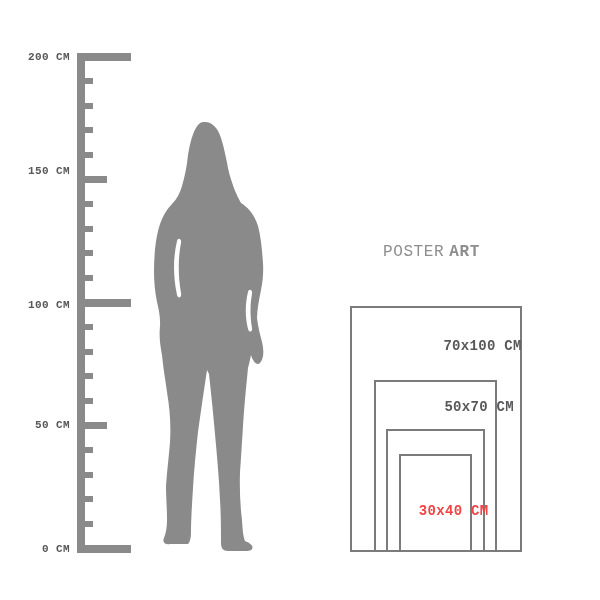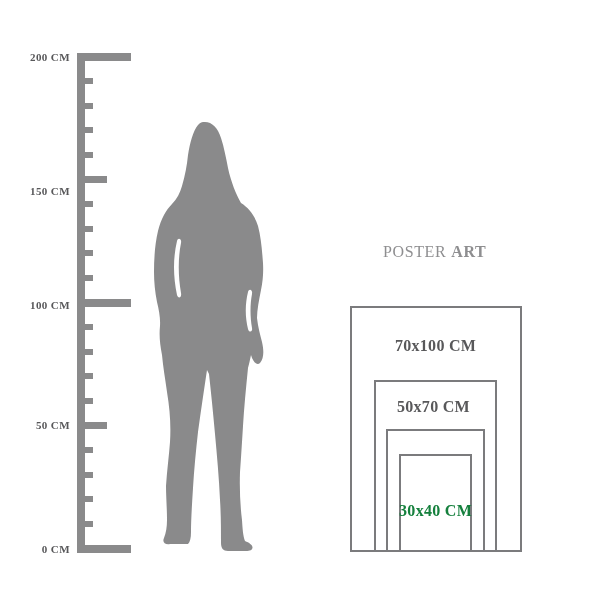--- a/index.html
+++ b/index.html
@@ -1,29 +1,29 @@
 <!DOCTYPE html>
 <html><head>
 <meta charset="utf-8">
 <style>
   html,body{margin:0;padding:0;background:#fff;}
   .stage{
     position:relative;width:600px;height:600px;background:#ffffff;overflow:hidden;
-    font-family:Liberation Serif, serif;
+    font-family:Liberation Mono, monospace;
   }
   .abs{position:absolute;}
   .ruler-bar{position:absolute;}
   .ruler-tick{position:absolute;}
   .ruler-label{
     position:absolute;left:0;width:70px;text-align:right;
     font-size:11px;font-weight:700;letter-spacing:0.4px;line-height:14px;height:14px;
   }
   .size-rect{position:absolute;border-style:solid;border-width:2px;box-sizing:border-box;background:transparent;}
   .size-label{
-    position:absolute;text-align:center;font-size:16px;font-weight:700;
+    position:absolute;text-align:right;font-size:14px;font-weight:700;
     letter-spacing:0.3px;line-height:16px;height:16px;
   }
   .brand{
     position:absolute;left:383px;top:244px;font-size:16px;font-weight:400;
     letter-spacing:0.6px;line-height:16px;white-space:nowrap;
   }
   .brand b{font-weight:700;margin-left:0.32em;}
   svg{position:absolute;left:0;top:0;}
 </style>
 </head>
@@ -48,21 +48,21 @@
       <div class="ruler-tick" style="left: 77px; top: 250.3px; width: 16px; height: 6px; background: rgb(138, 138, 139);"></div>
       <div class="ruler-tick" style="left: 77px; top: 225.7px; width: 16px; height: 6px; background: rgb(138, 138, 139);"></div>
       <div class="ruler-tick" style="left: 77px; top: 201.1px; width: 16px; height: 6px; background: rgb(138, 138, 139);"></div>
       <div class="ruler-tick" style="left: 77px; top: 176px; width: 30px; height: 7px; background: rgb(138, 138, 139);"></div>
       <div class="ruler-tick" style="left: 77px; top: 151.9px; width: 16px; height: 6px; background: rgb(138, 138, 139);"></div>
       <div class="ruler-tick" style="left: 77px; top: 127.3px; width: 16px; height: 6px; background: rgb(138, 138, 139);"></div>
       <div class="ruler-tick" style="left: 77px; top: 102.7px; width: 16px; height: 6px; background: rgb(138, 138, 139);"></div>
       <div class="ruler-tick" style="left: 77px; top: 78.1px; width: 16px; height: 6px; background: rgb(138, 138, 139);"></div>
       <div class="ruler-tick" style="left: 77px; top: 52.5px; width: 54px; height: 8px; background: rgb(138, 138, 139);"></div>
       <div class="ruler-label" style="top: 49.5px; color: rgb(88, 88, 90);">200 CM</div>
-      <div class="ruler-label" style="top: 184px; color: rgb(88, 88, 90);">150 CM</div>
+      <div class="ruler-label" style="top: 164px; color: rgb(88, 88, 90);">150 CM</div>
       <div class="ruler-label" style="top: 298px; color: rgb(88, 88, 90);">100 CM</div>
       <div class="ruler-label" style="top: 418px; color: rgb(88, 88, 90);">50 CM</div>
       <div class="ruler-label" style="top: 541.5px; color: rgb(88, 88, 90);">0 CM</div>
     </div>
 
   <svg id="figure-svg" width="600" height="600" viewBox="0 0 600 600" aria-hidden="true">
     <path id="figure-body" d="
       M 205 122
       C 212 122 218 128 221 138
       C 224 147 226 158 228 168
@@ -120,19 +120,19 @@
   </svg>
 
   <div class="brand" style="color: rgb(142, 142, 144); text-align: center;">
     <span>POSTER</span><b>ART</b>
   </div>
 
   <div id="sizechart" class="abs" style="left:0;top:0;width:600px;height:600px;">
       <div class="size-rect" style="left: 349.5px; top: 306px; width: 172.2px; height: 246px; border-color: rgb(123, 123, 125);"></div>
       <div class="size-label" style="left: 349.5px; top: 337.9px; width: 172.2px; color: rgb(88, 88, 90);">70x100 CM</div>
       <div class="size-rect" style="left: 374.1px; top: 379.8px; width: 123px; height: 172.2px; border-color: rgb(123, 123, 125);"></div>
-      <div class="size-label" style="left: 372px; top: 399.4px; width: 123px; color: rgb(88, 88, 90);">50x70 CM</div>
+      <div class="size-label" style="left: 391px; top: 399.4px; width: 123px; color: rgb(88, 88, 90);">50x70 CM</div>
       <div class="size-rect" style="left: 386.4px; top: 429px; width: 98.4px; height: 123px; border-color: rgb(123, 123, 125);"></div>
       <div class="size-rect" style="left: 398.7px; top: 453.6px; width: 73.8px; height: 98.4px; border-color: rgb(123, 123, 125);"></div>
-      <div class="size-label" style="left: 398.7px; top: 502.7px; width: 73.8px; color: #15803d;">30x40 CM</div>
+      <div class="size-label" style="left: 398.7px; top: 502.7px; width: 73.8px; color: #ef4444; padding-left: 16px;">30x40 CM</div>
     </div>
 
 </div>
 
 </body></html>

